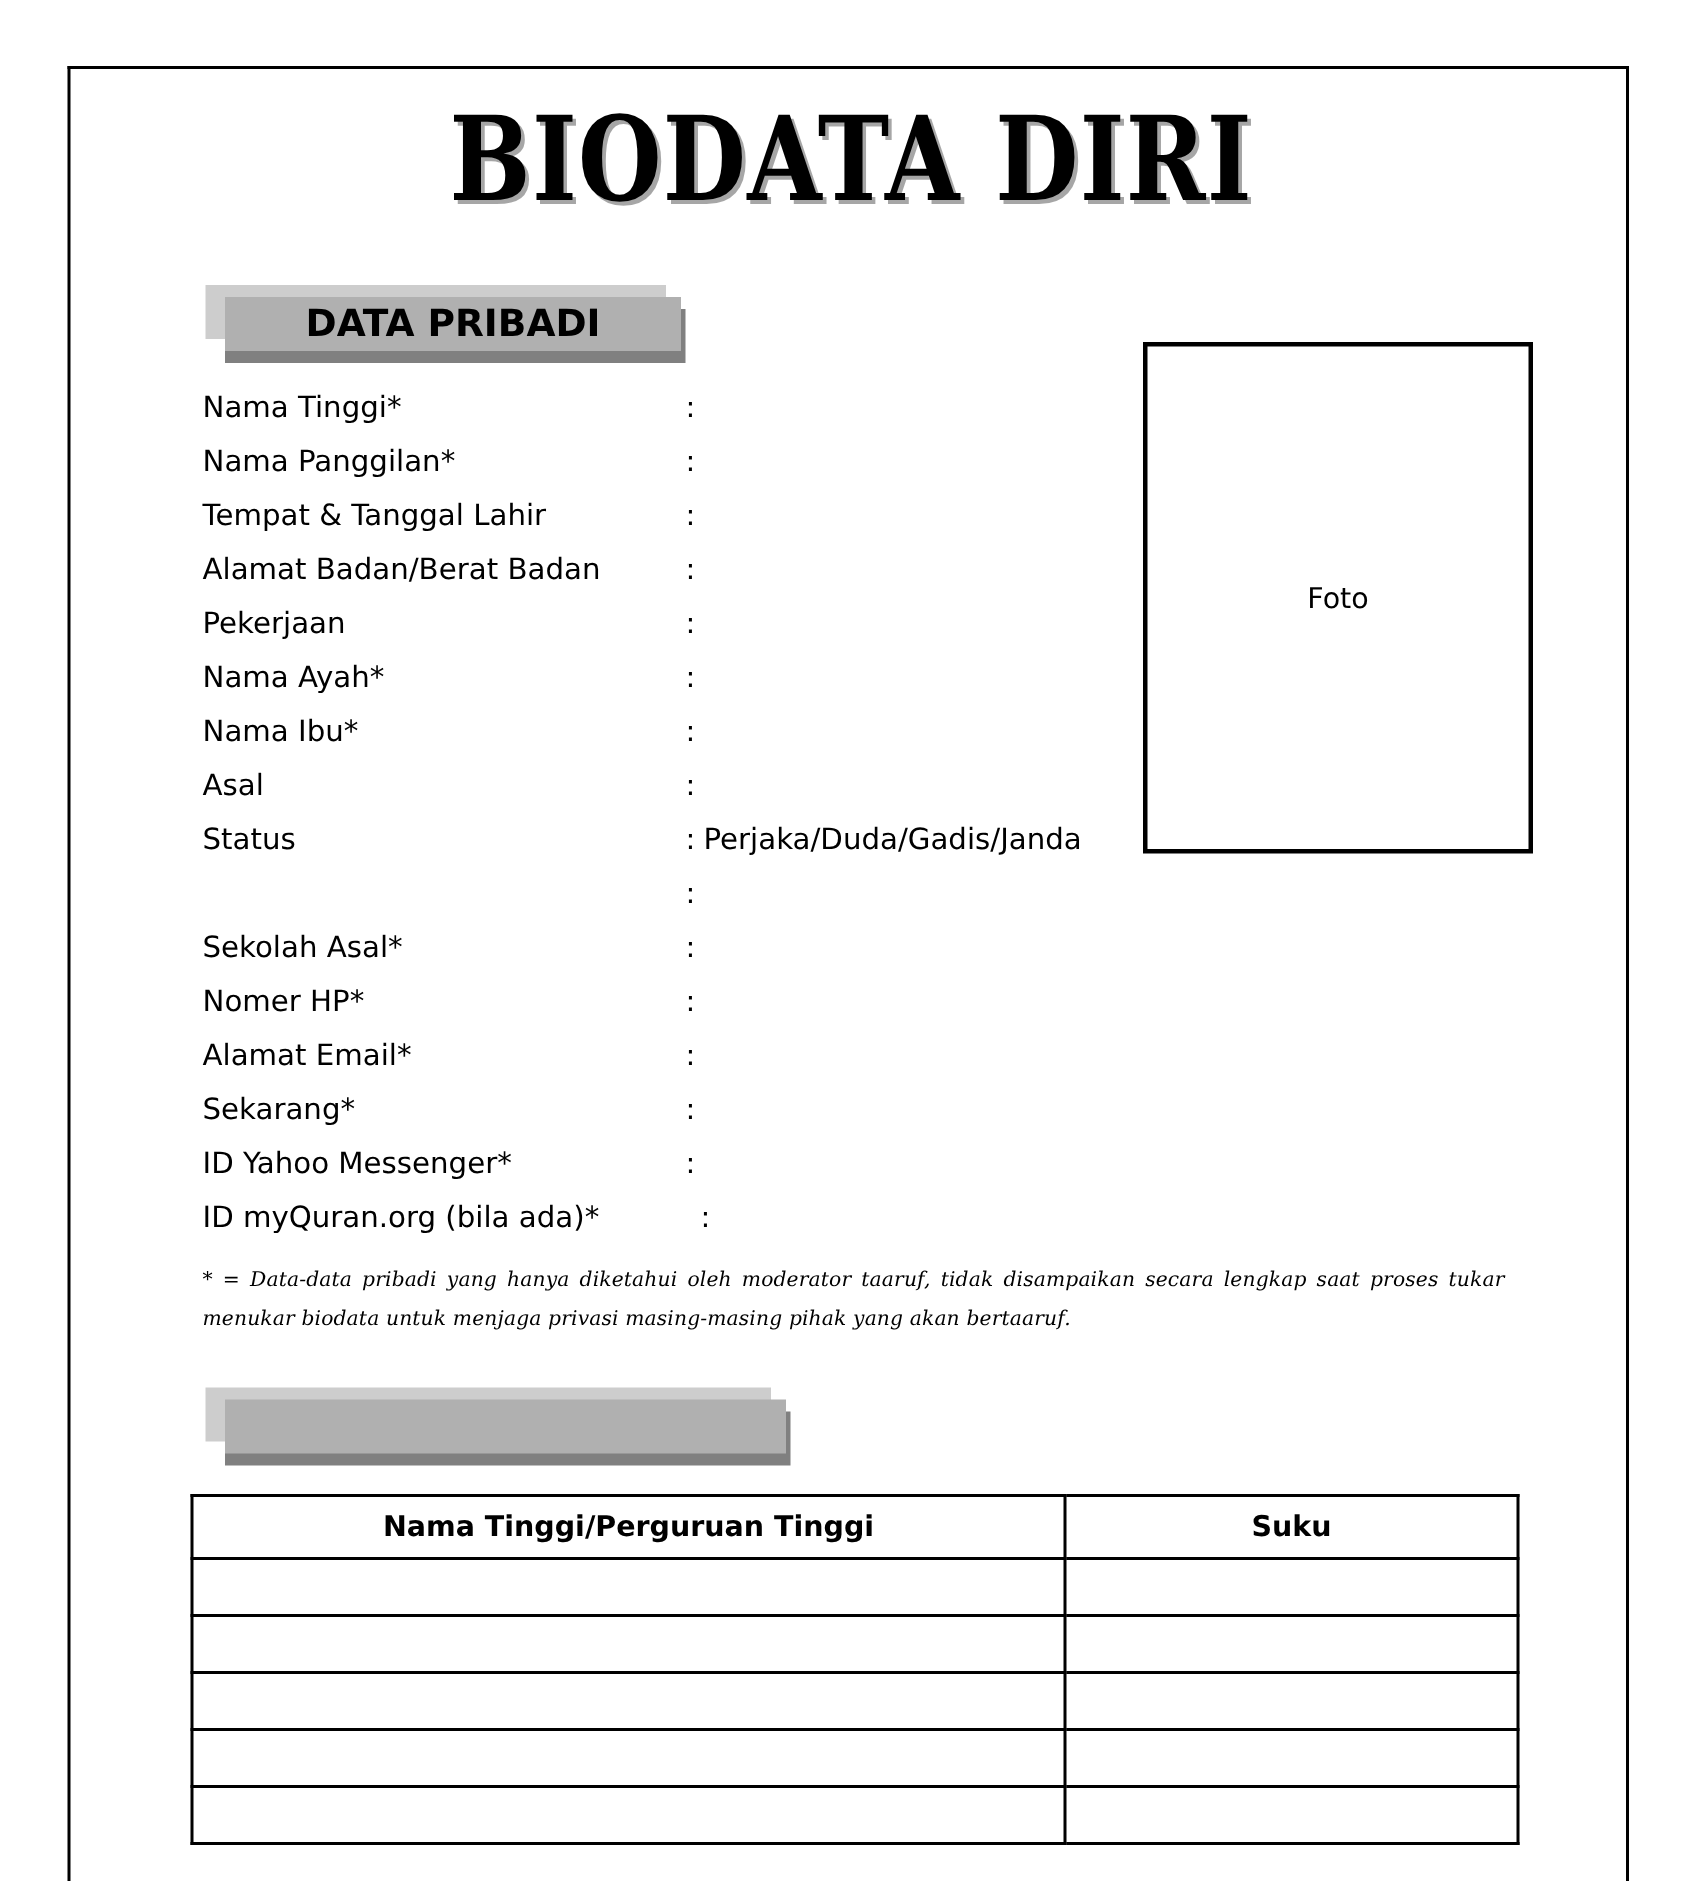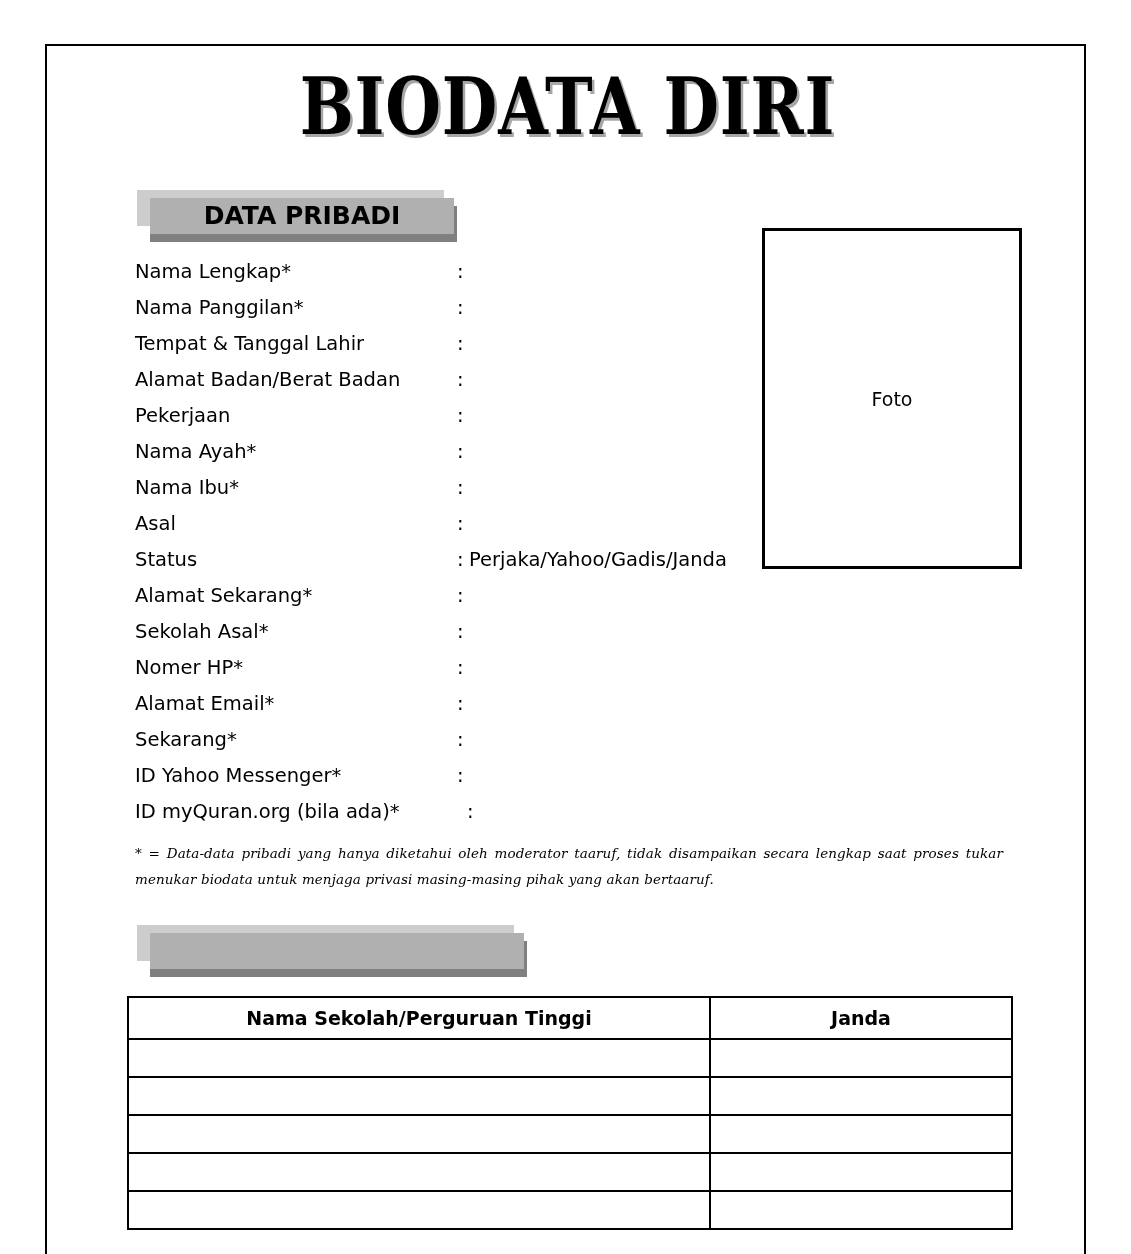--- a/index.html
+++ b/index.html
@@ -202,21 +202,21 @@
   <div class="section-header" id="section-data-pribadi">
     <div class="layer-light"></div>
     <div class="layer-dark"></div>
     <div class="layer-mid"></div>
     <div class="header-label">DATA PRIBADI</div>
   </div>
 
   <div id="fields-list">
 
     <div class="field-row">
-      <span class="field-label">Nama Lengkap*</span>
+      <span class="field-label">Nama Tinggi*</span>
       <span class="field-colon">:</span>
       <span class="field-value"></span>
     </div>
 
     <div class="field-row">
       <span class="field-label">Nama Panggilan*</span>
       <span class="field-colon">:</span>
       <span class="field-value"></span>
     </div>
 
@@ -252,25 +252,24 @@
 
     <div class="field-row">
       <span class="field-label">Asal</span>
       <span class="field-colon">:</span>
       <span class="field-value"></span>
     </div>
 
     <div class="field-row">
       <span class="field-label">Status</span>
       <span class="field-colon">:</span>
-      <span class="field-value">Perjaka/Yahoo/Gadis/Janda</span>
-    </div>
-
-    <div class="field-row">
-      <span class="field-label">Alamat Sekarang*</span>
+      <span class="field-value">Perjaka/Duda/Gadis/Janda</span>
+    </div>
+
+    <div class="field-row">
       <span class="field-colon">:</span>
       <span class="field-value"></span>
     </div>
 
     <div class="field-row">
       <span class="field-label">Sekolah Asal*</span>
       <span class="field-colon">:</span>
       <span class="field-value"></span>
     </div>
 
@@ -318,22 +317,22 @@
     <div class="layer-mid"></div>
   </div>
 
   <table id="education-table">
     <colgroup>
       <col class="col-school">
       <col class="col-year">
     </colgroup>
     <thead>
       <tr>
-        <th>Nama Sekolah/Perguruan Tinggi</th>
-        <th>Janda</th>
+        <th>Nama Tinggi/Perguruan Tinggi</th>
+        <th>Suku</th>
       </tr>
     </thead>
     <tbody>
       <tr>
         <td></td>
         <td></td>
       </tr>
       <tr>
         <td></td>
         <td></td>

